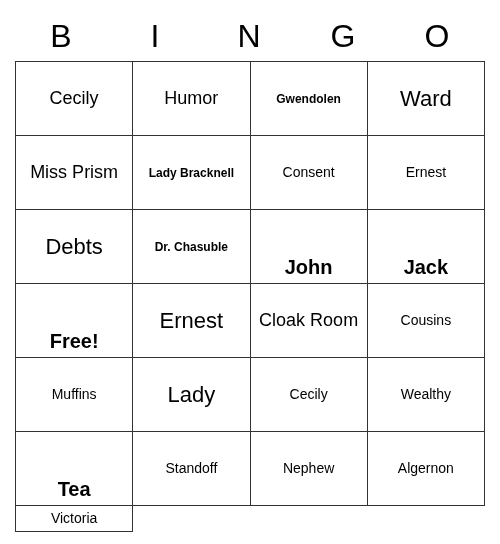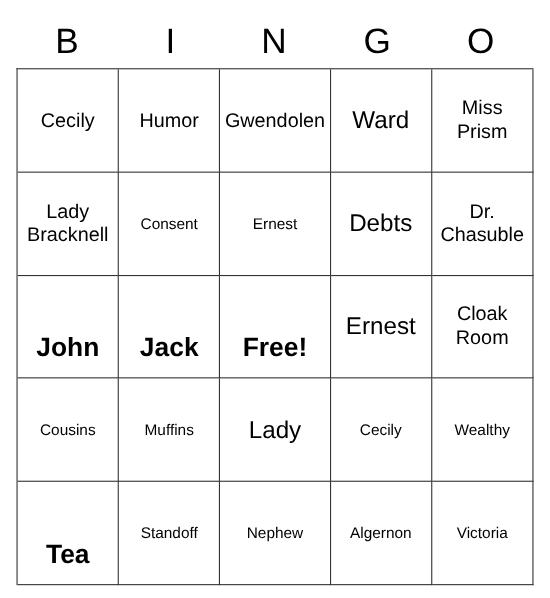--- a/index.html
+++ b/index.html
@@ -35,21 +35,21 @@
       display: flex;
       justify-content: center;
       align-items: center;
       font-size: 32px;
       font-weight: normal;
       letter-spacing: 2px;
     }
 
     .bingo-grid {
       display: grid;
-      grid-template-columns: repeat(5, 1fr);
+      grid-template-columns: repeat(4, 1fr);
       grid-template-rows: repeat(5, 1fr);
       flex: 1;
       border-left: 1.5px solid #333;
       border-top: 1.5px solid #333;
     }
 
     .bingo-cell {
       border-right: 1.5px solid #333;
       border-bottom: 1.5px solid #333;
       display: flex;
@@ -57,40 +57,41 @@
       align-items: center;
       text-align: center;
       padding: 4px;
     }
 
     .cell-text {
       line-height: 1.2;
     }
 
     .size-xl {
-      font-size: 24px;
+      font-size: 20px;
       font-weight: bold;
       margin-top: 41px;
     }
 
     .size-lg {
       font-size: 22px;
       font-weight: normal;
     }
 
     .size-md {
       font-size: 18px;
     }
 
     .size-sm {
       font-size: 14px;
     }
 
     .size-xs {
-      font-size: 18px;
+      font-size: 12px;
+      font-weight: bold;
     }
   </style>
 </head>
 <body>
 
 <div class="bingo-container">
   <div class="bingo-header">
   <div class="bingo-header-cell">B</div>
       <div class="bingo-header-cell">I</div>
       <div class="bingo-header-cell">N</div>

